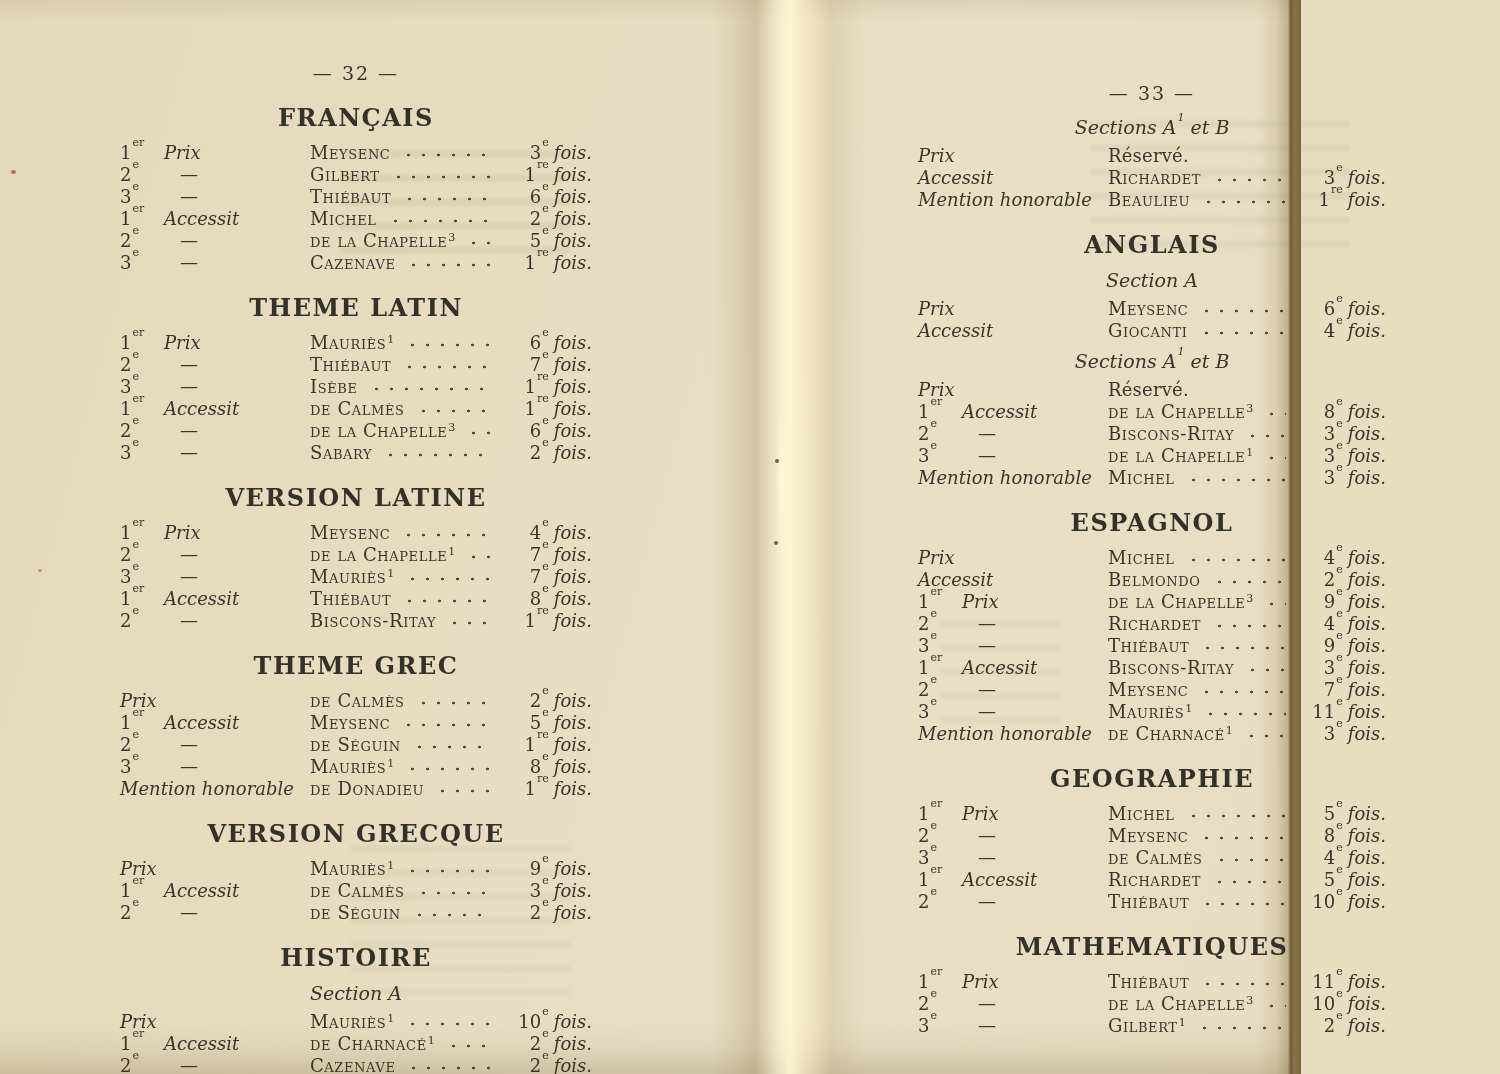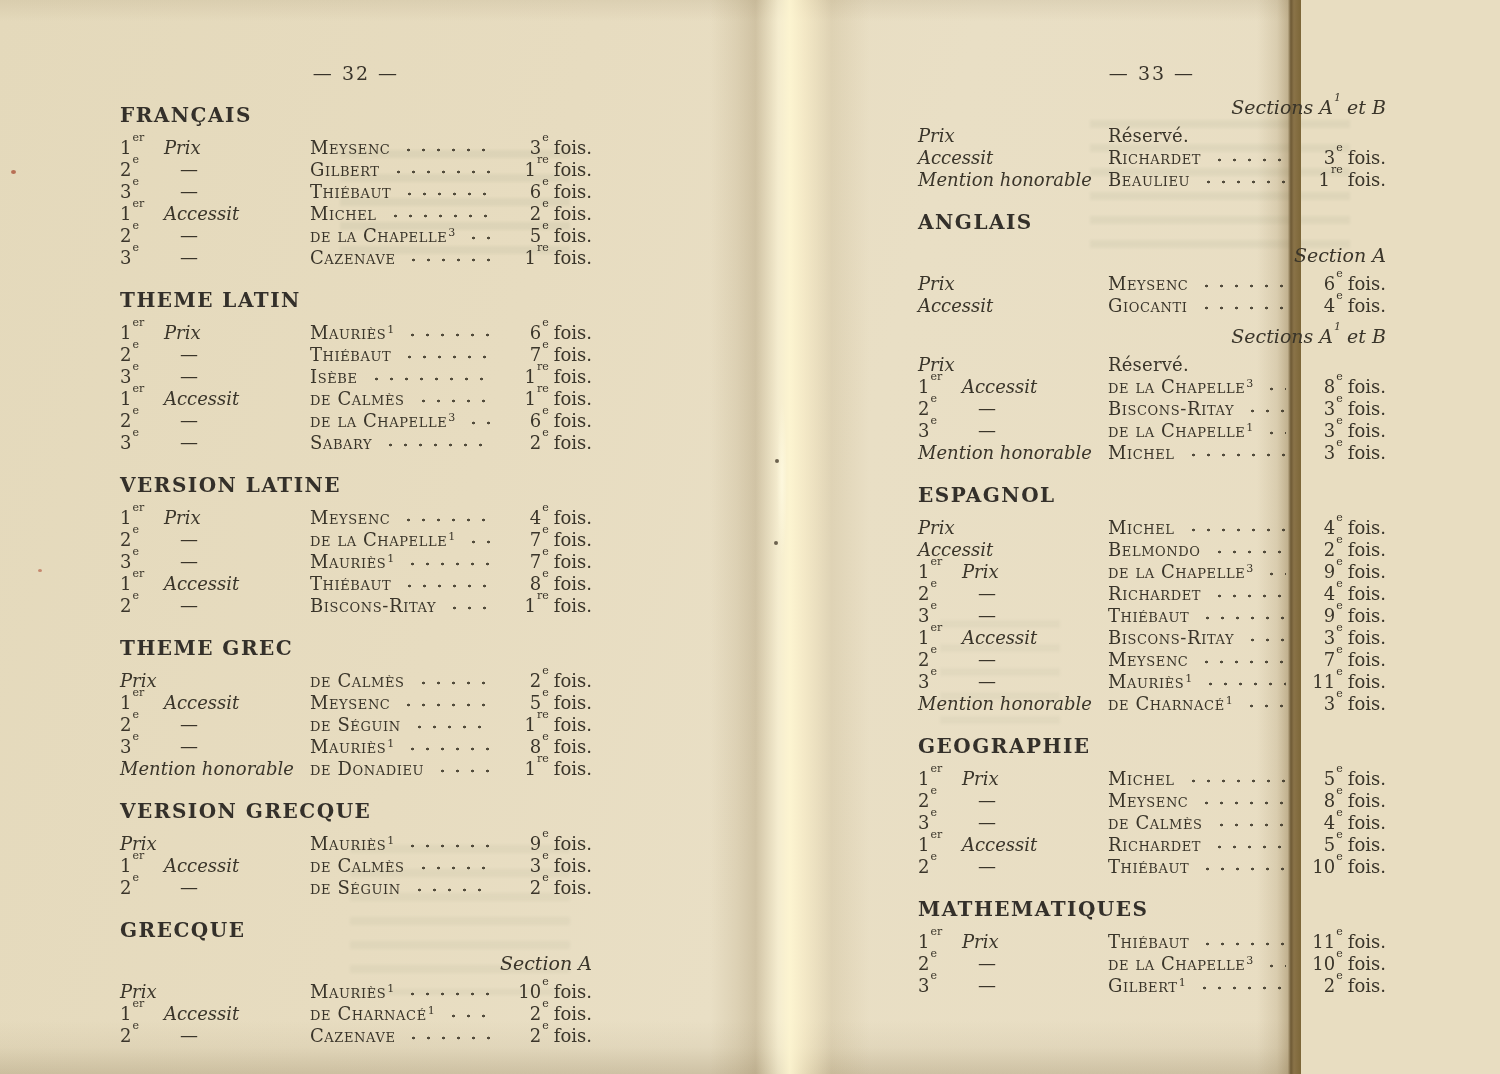--- a/index.html
+++ b/index.html
@@ -37,31 +37,31 @@
       rgba(130,108,64,0) 0%,
       rgba(150,128,84,.18) 45%,
       rgba(140,116,72,.42) 70%,
       #6e5a35 77%,
       #8a7348 84%,
       #7c6638 100%);
     pointer-events:none;
   }
   .page-content{position:absolute;top:62px;}
   .page-content.left{left:120px;width:472px;}
-  .page-content.right{left:918px;width:468px;}
+  .page-content.right{left:918px;width:468px;margin-top:20px;}
   .page-num{
     text-align:center;font-size:19px;letter-spacing:2px;
     margin-bottom:12px;color:#38332a;
   }
   .section-title{
-    font-weight:bold;font-size:20px;
+    text-align:center;font-weight:bold;font-size:24px;
     letter-spacing:1.5px;margin:19px 0 10px;color:#34302a;
   }
   .group-heading{
-    text-align:right;font-style:italic;font-size:19px;
+    text-align:center;font-style:italic;font-size:19px;
     margin:8px 0 7px;color:#3a352a;
   }
   .prize-row{
     display:flex;align-items:baseline;
     font-size:18px;line-height:22px;height:22px;white-space:nowrap;
   }
   .label-zone{width:190px;flex-shrink:0;display:flex;align-items:baseline;}
   .rank{display:inline-block;width:44px;flex-shrink:0;}
   .rank.empty{width:0;}
   sup.sp{
@@ -71,21 +71,21 @@
   .award.dash{font-style:normal;padding-left:16px;letter-spacing:1px;}
   .name-zone{flex:1;display:flex;align-items:baseline;min-width:0;}
   .name{font-variant:small-caps;letter-spacing:.6px;}
   .name.reserved{font-variant:normal;letter-spacing:.2px;}
   .leader{
     flex:1;height:14px;align-self:flex-end;margin:0 8px 2px 9px;
     background-image:radial-gradient(circle,rgba(62,56,42,.88) 1.3px,rgba(62,56,42,0) 1.6px);
     background-size:15px 14px;background-position:2px 55%;background-repeat:repeat-x;
   }
   .times{width:92px;flex-shrink:0;text-align:right;}
-  .fois{margin-left:5px;}
+  .fois{margin-left:5px;font-style:italic;}
   
   .hole{position:absolute;width:4px;height:4px;border-radius:50%;background:#4a4030;opacity:.8;}
   .hole.h1{left:775px;top:459px;}
   .hole.h2{left:774px;top:541px;}
   .speck{position:absolute;border-radius:50%;}
   .speck.s1{left:11px;top:170px;width:5px;height:4px;background:#a84b33;opacity:.75;}
   .speck.s2{left:38px;top:569px;width:4px;height:3px;background:#b0523a;opacity:.6;}
   .crease{
     position:absolute;left:777px;top:400px;width:10px;height:160px;border-radius:50%;
     background:radial-gradient(ellipse at center,rgba(255,250,225,.8),rgba(255,250,225,0) 70%);
@@ -410,21 +410,21 @@
             <span class="award dash">—</span>
           </span>
           <span class="name-zone">
             <span class="name">de Séguin</span>
             <span class="leader"></span>
           </span>
           <span class="times"><span>2</span><sup class="sp">e</sup><span class="fois">fois.</span></span>
         </div>
       </div>
       <div class="section">
-        <div class="section-title">GRECQUE</div>
+        <div class="section-title">HISTOIRE</div>
         <div class="group-heading"><span>Section A</span></div>
         <div class="prize-row">
           <span class="label-zone">
             <span class="rank empty"></span>
             <span class="award">Prix</span>
           </span>
           <span class="name-zone">
             <span class="name">Mauriès</span>
             <sup class="sp">1</sup>
             <span class="leader"></span>

